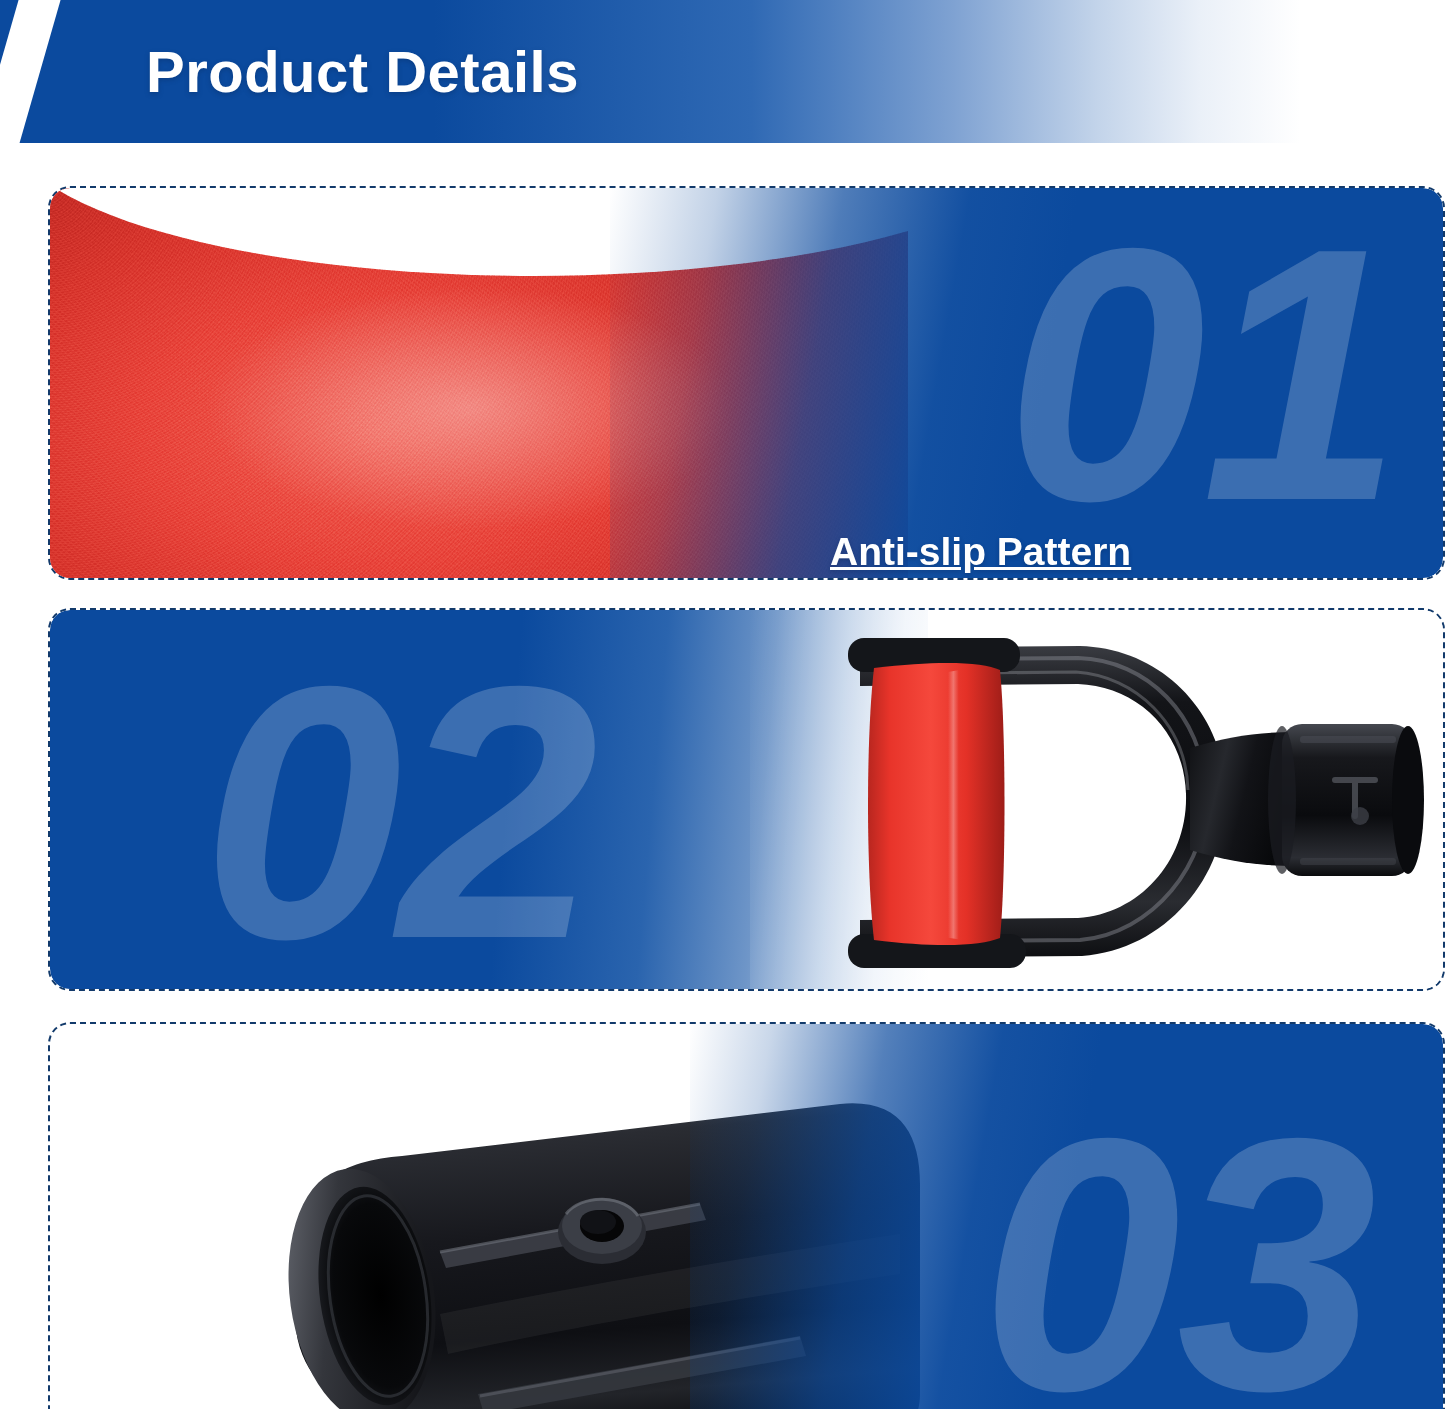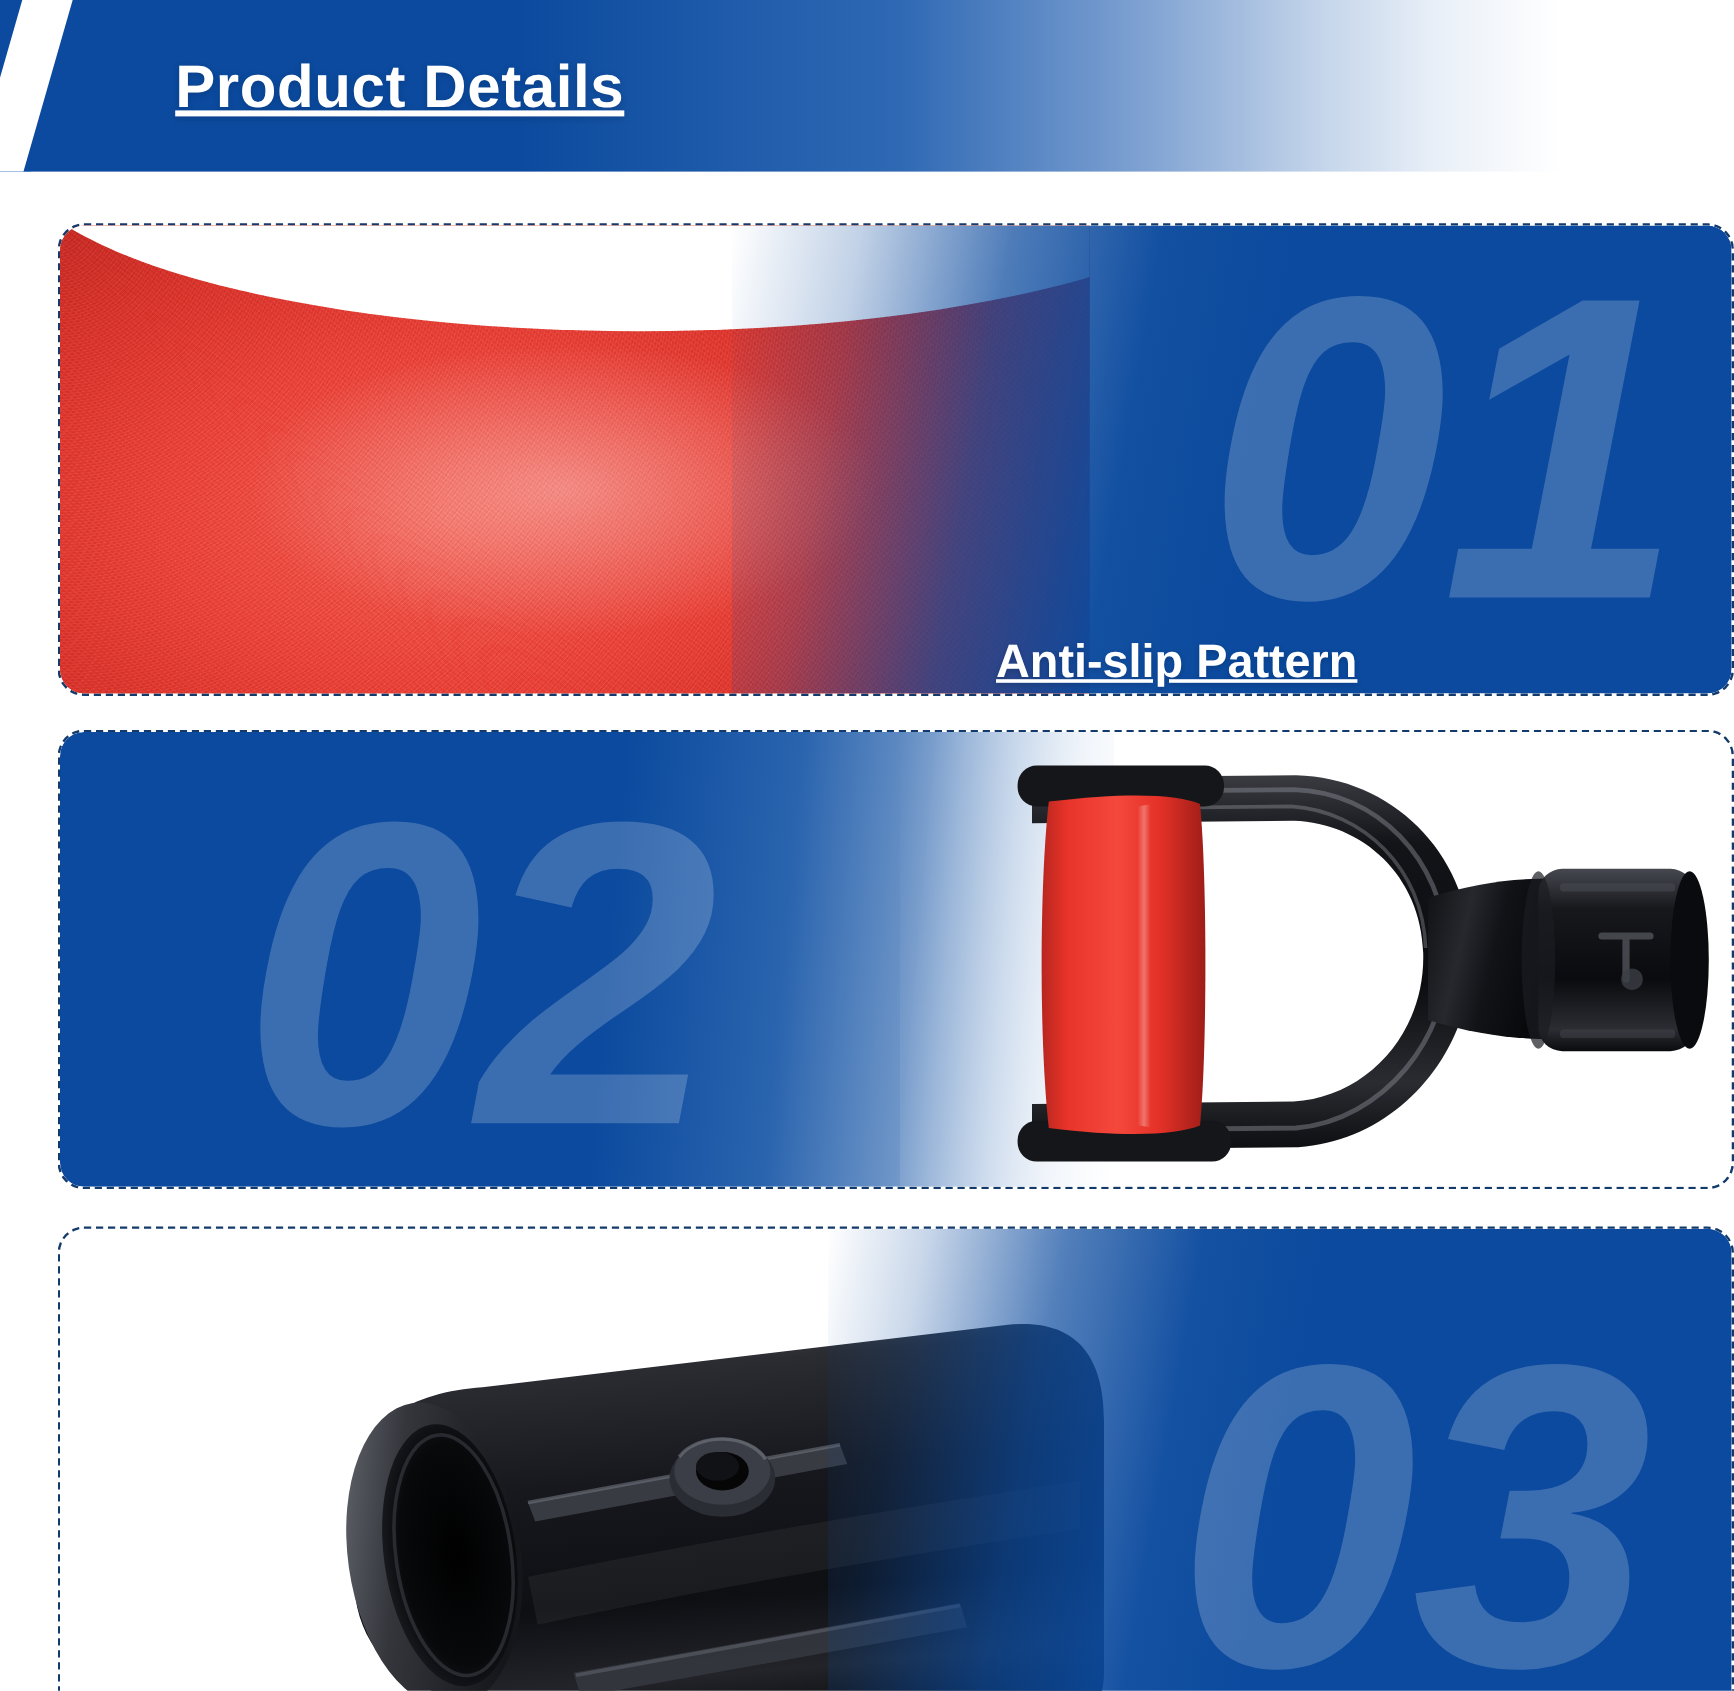--- a/index.html
+++ b/index.html
@@ -28,25 +28,24 @@
     background:#ffffff;
     transform:skewX(-16deg);
     transform-origin:top left;
   }
   .header-slash-left{
     position:absolute;left:0px;top:0px;width:26px;height:143px;
     background:#0b4a9e;
   }
   .header-title{
     position:absolute;left:146px;top:23px;
-    font-size:50px;font-weight:bold;color:#ffffff;
+    font-size:58px;font-weight:bold;color:#ffffff;
     letter-spacing:0.5px;line-height:98px;
     text-shadow:0 2px 5px rgba(10,40,90,.35);
     white-space:nowrap;
-    text-decoration:underline;
   }
 
   
   .card{
     position:absolute;
     border:2px dashed #123a6b;
     border-radius:22px;
     box-sizing:border-box;
     overflow:hidden;
     background:#ffffff;

